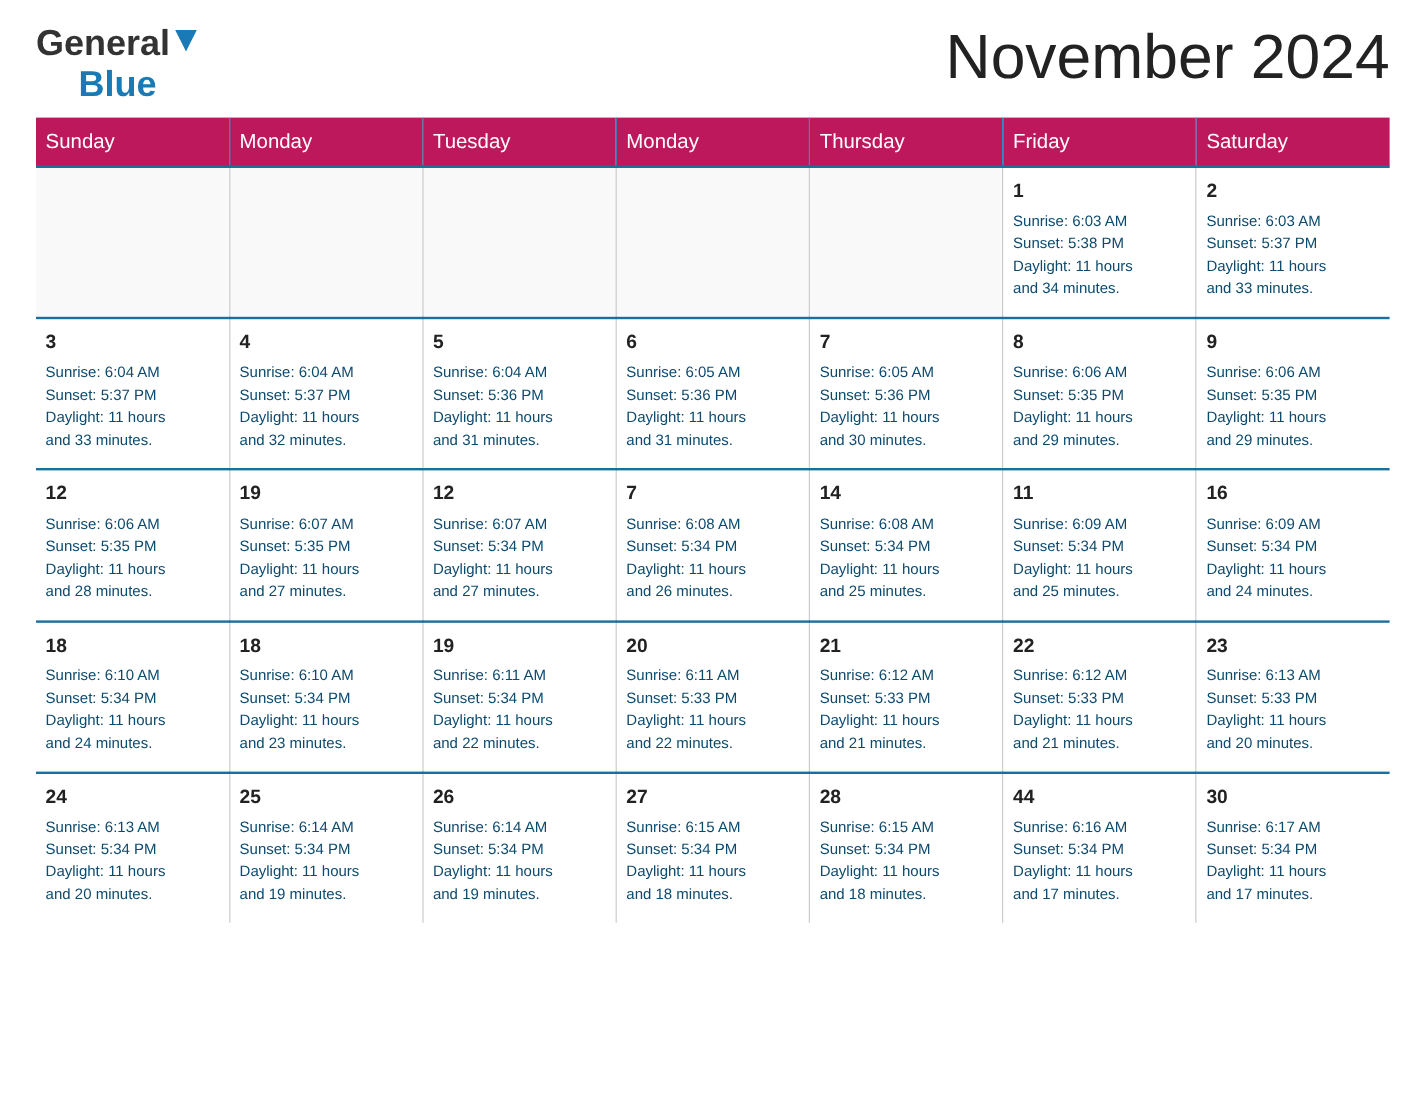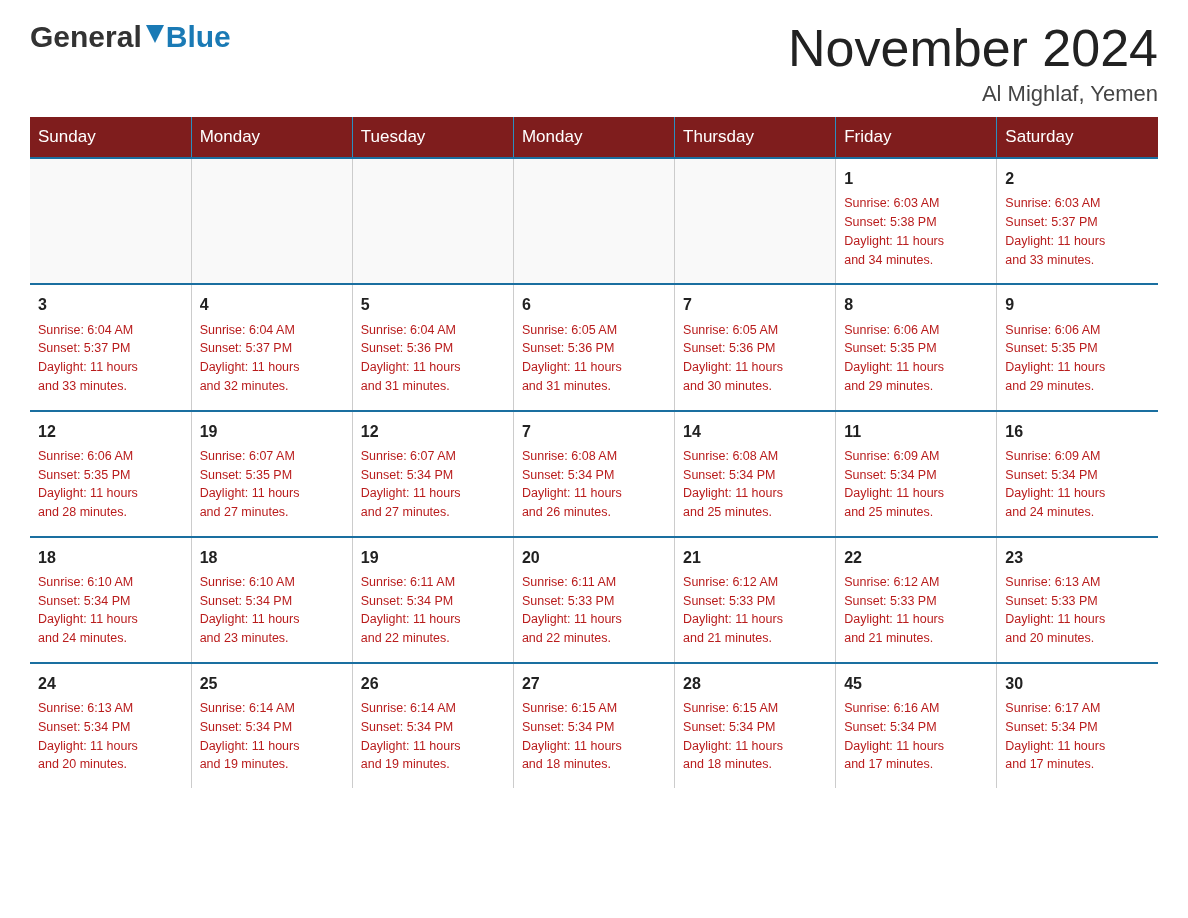--- a/index.html
+++ b/index.html
@@ -11,44 +11,44 @@
       min-height: 918px;
     }
     .header {
       display: flex;
       justify-content: space-between;
       align-items: flex-start;
       margin-bottom: 10px;
     }
     .logo {
       display: flex;
-      flex-direction: row;
+      flex-direction: column;
       align-items: center;
     }
     .title-area {
-      text-align: right;
+      text-align: left;
     }
     .month-title {
       font-size: 52px;
       font-weight: normal;
       color: #222;
       line-height: 1.1;
     }
     .location {
       font-size: 22px;
       color: #444;
       margin-top: 4px;
     }
     .calendar {
       width: 100%;
       border-collapse: collapse;
       margin-top: 10px;
     }
     .calendar thead tr th {
-      background-color: #7f1d1d;
+      background-color: #be185d;
       color: #fff;
       font-size: 17px;
       font-weight: normal;
       padding: 10px 8px;
       text-align: left;
       border-right: 1px solid #2a8fc0;
     }
     .calendar thead tr th:last-child {
       border-right: none;
     }
@@ -70,21 +70,21 @@
     }
     .day-num {
       font-size: 16px;
       font-weight: bold;
       color: #222;
       display: block;
       margin-bottom: 4px;
     }
     .day-info {
       font-size: 12.5px;
-      color: #b91c1c;
+      color: #0c4a6e;
       line-height: 1.5;
     }
     .empty-cell {
       background: #f9f9f9;
     }
     .logo-row {
       display: flex;
       align-items: center;
     }
     .logo-text-general {
@@ -108,21 +108,20 @@
       <svg width="22" height="22" viewBox="0 0 22 22" style="margin-left:2px; margin-top:-6px;">
         <polygon points="2,2 20,2 11,20" fill="#1a7ab5"></polygon>
       </svg>
     </div>
     <div>
       <span class="logo-text-blue">Blue</span>
     </div>
   </div>
   <div class="title-area">
     <div class="month-title">November 2024</div>
-    <div class="location">Al Mighlaf, Yemen</div>
   </div>
 </div>
 
 <table class="calendar">
   <thead>
     <tr>
     <th>Sunday</th>
         <th>Monday</th>
         <th>Tuesday</th>
         <th>Monday</th>
@@ -252,21 +251,21 @@
         </td>
         <td>
           <span class="day-num">27</span>
           <div class="day-info">Sunrise: 6:15 AM<br>Sunset: 5:34 PM<br>Daylight: 11 hours<br>and 18 minutes.</div>
         </td>
         <td>
           <span class="day-num">28</span>
           <div class="day-info">Sunrise: 6:15 AM<br>Sunset: 5:34 PM<br>Daylight: 11 hours<br>and 18 minutes.</div>
         </td>
         <td>
-          <span class="day-num">45</span>
+          <span class="day-num">44</span>
           <div class="day-info">Sunrise: 6:16 AM<br>Sunset: 5:34 PM<br>Daylight: 11 hours<br>and 17 minutes.</div>
         </td>
         <td>
           <span class="day-num">30</span>
           <div class="day-info">Sunrise: 6:17 AM<br>Sunset: 5:34 PM<br>Daylight: 11 hours<br>and 17 minutes.</div>
         </td>
       </tr>
     </tbody>
 </table>
 

